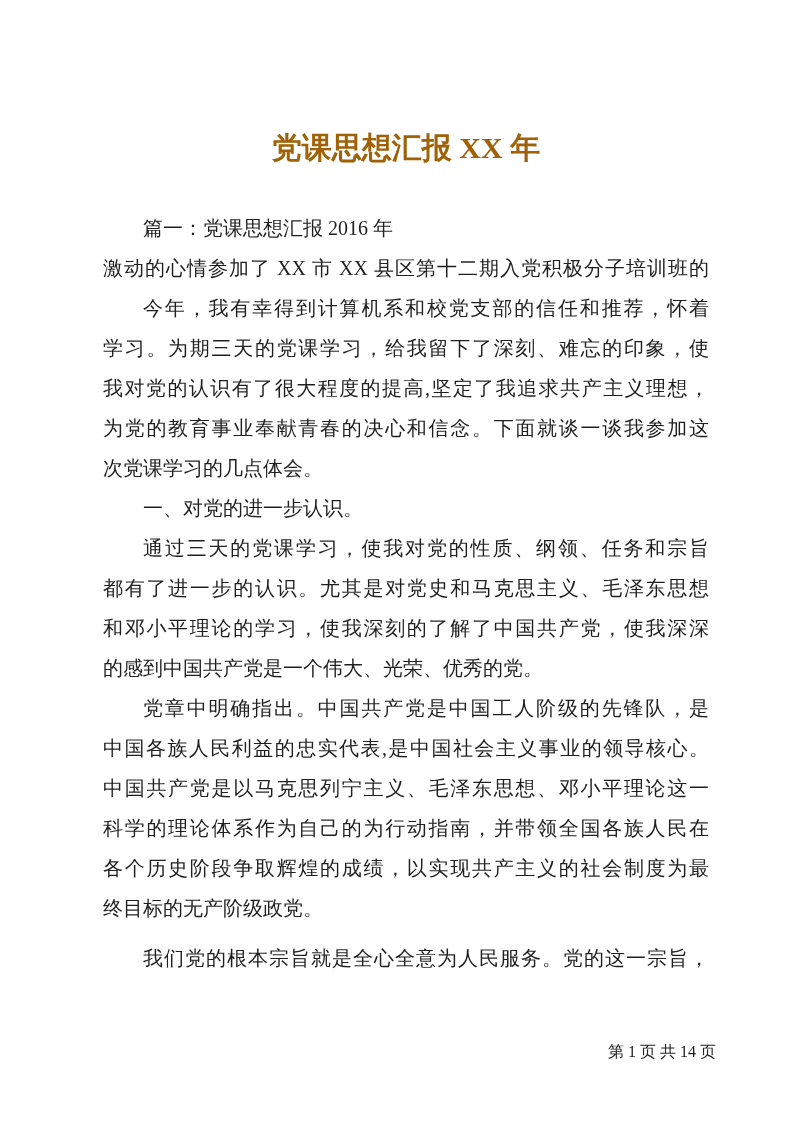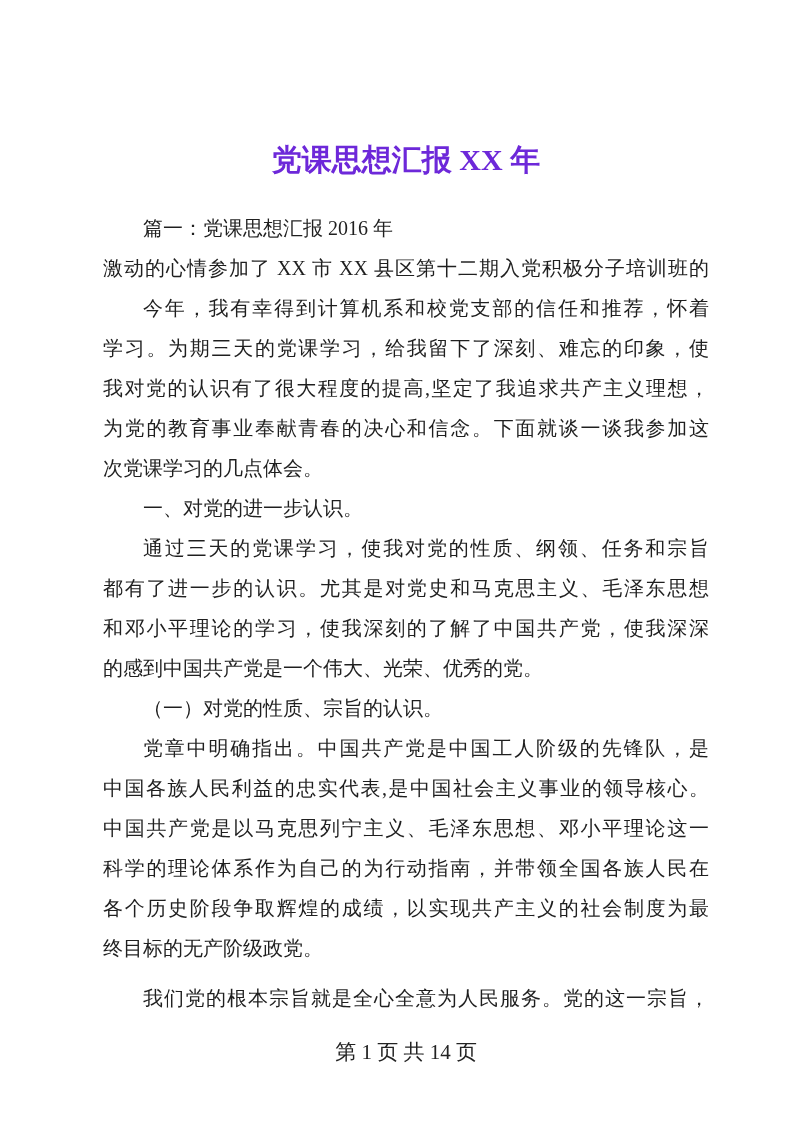--- a/index.html
+++ b/index.html
@@ -11,27 +11,27 @@
     position: relative;
     width: 800px;
     height: 1131px;
     background: #ffffff;
     overflow: hidden;
     font-family: "Liberation Serif", "DejaVu Serif", serif;
     color: #1f1f1f;
   }
   .doc-title {
     position: absolute;
-    top: 138px;
+    top: 126px;
     left: 103px;
     width: 606px;
     text-align: center;
     font-size: 30px;
     font-weight: bold;
-    color: #6d28d9;
+    color: #a16207;
     line-height: 44px;
   }
   .content {
     position: absolute;
     top: 208px;
     left: 103px;
     width: 606px;
     font-size: 20px;
     color: #1f1f1f;
   }
@@ -47,24 +47,24 @@
   .line.justify {
     text-align: justify;
     text-align-last: justify;
   }
   .line.gap-before {
     margin-top: 10px;
   }
   .footer {
     position: absolute;
     top: 1042px;
-    left: 103px;
+    left: 110px;
     width: 606px;
-    text-align: center;
-    font-size: 21px;
+    text-align: right;
+    font-size: 16px;
     color: #222222;
     line-height: 20px;
   }
 </style>
 </head>
 <body>
 
 <div class="page">
 
   <div class="doc-title">党课思想汇报 XX 年</div>
@@ -75,21 +75,20 @@
     <div class="line indent justify">今年，我有幸得到计算机系和校党支部的信任和推荐，怀着</div>
     <div class="line justify">学习。为期三天的党课学习，给我留下了深刻、难忘的印象，使</div>
     <div class="line justify">我对党的认识有了很大程度的提高,坚定了我追求共产主义理想，</div>
     <div class="line justify">为党的教育事业奉献青春的决心和信念。下面就谈一谈我参加这</div>
     <div class="line">次党课学习的几点体会。</div>
     <div class="line indent">一、对党的进一步认识。</div>
     <div class="line indent justify">通过三天的党课学习，使我对党的性质、纲领、任务和宗旨</div>
     <div class="line justify">都有了进一步的认识。尤其是对党史和马克思主义、毛泽东思想</div>
     <div class="line justify">和邓小平理论的学习，使我深刻的了解了中国共产党，使我深深</div>
     <div class="line">的感到中国共产党是一个伟大、光荣、优秀的党。</div>
-    <div class="line indent">（一）对党的性质、宗旨的认识。</div>
     <div class="line indent justify">党章中明确指出。中国共产党是中国工人阶级的先锋队，是</div>
     <div class="line justify">中国各族人民利益的忠实代表,是中国社会主义事业的领导核心。</div>
     <div class="line justify">中国共产党是以马克思列宁主义、毛泽东思想、邓小平理论这一</div>
     <div class="line justify">科学的理论体系作为自己的为行动指南，并带领全国各族人民在</div>
     <div class="line justify">各个历史阶段争取辉煌的成绩，以实现共产主义的社会制度为最</div>
     <div class="line">终目标的无产阶级政党。</div>
     <div class="line indent justify gap-before">我们党的根本宗旨就是全心全意为人民服务。党的这一宗旨，</div>
   </div>
 
   <div class="footer">第 1 页 共 14 页</div>

